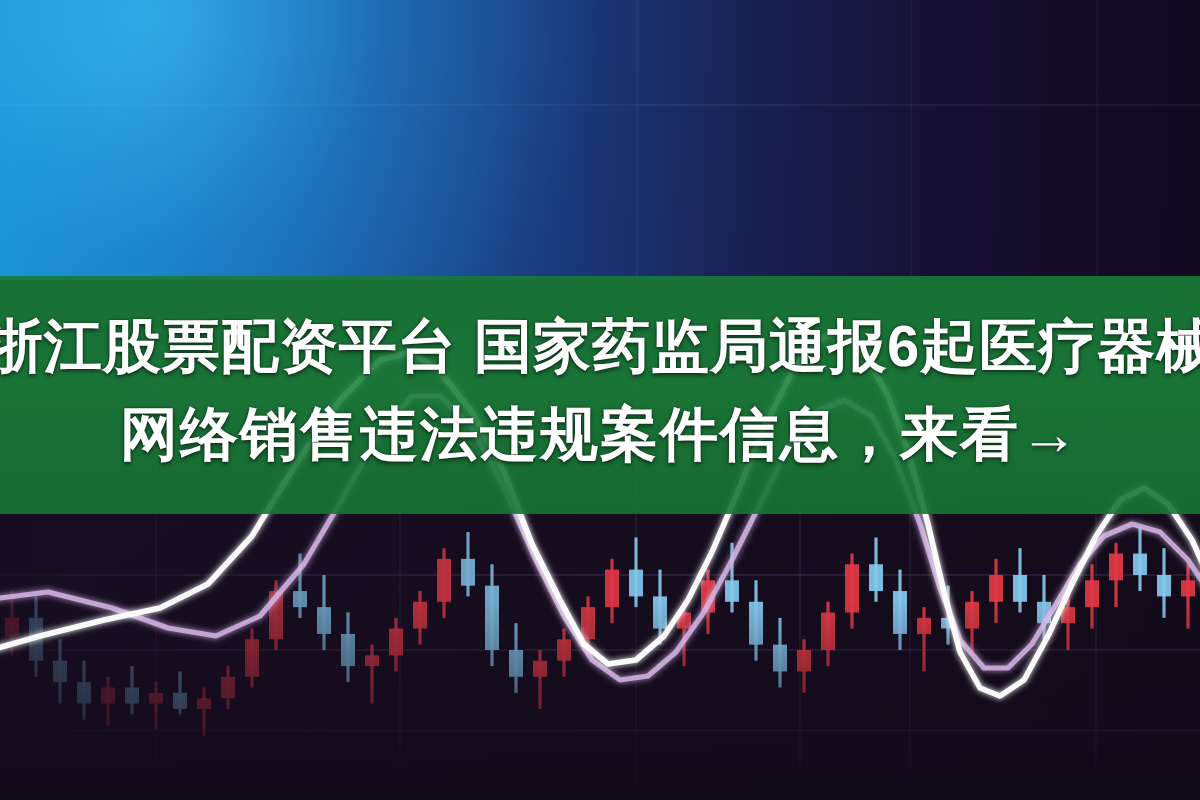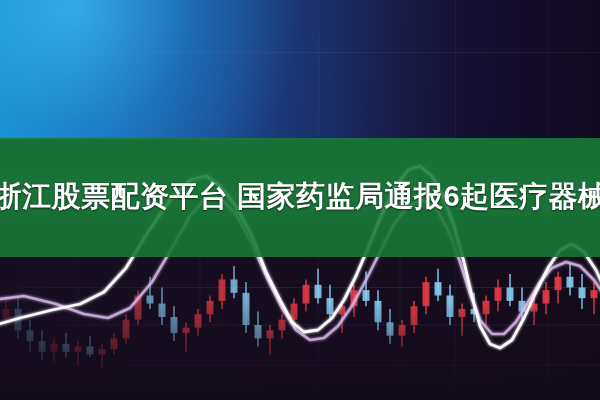--- a/index.html
+++ b/index.html
@@ -215,15 +215,16 @@
       <path id="ma-white" fill="none" stroke="#ffffff" stroke-opacity="0.95" stroke-width="2.8" stroke-linecap="round" stroke-linejoin="round" filter="url(#softGlow)" d="M -8 326 L 20 318 L 52 310 L 80 304 L 104 292 L 126 268 L 148 232 L 170 200 L 190 180 L 206 176 L 220 186 L 236 206 L 252 236 L 266 272 L 280 300 L 292 322 L 304 332 L 318 330 L 332 318 L 344 300 L 356 276 L 368 248 L 382 214 L 396 186 L 408 170 L 420 166 L 432 176 L 444 198 L 454 226 L 464 262 L 472 296 L 480 326 L 490 344 L 500 348 L 512 340 L 524 318 L 536 292 L 548 268 L 560 250 L 572 244 L 584 252 L 596 270 L 606 292"></path>
     </svg>
   </div>
 
   <div id="header-glow">
     <div id="header-scan"></div>
   </div>
 
   <div id="caption-band">
     <div class="caption-line" id="caption-line-1">浙江股票配资平台 国家药监局通报6起医疗器械</div>
+    <div class="caption-line" id="caption-line-2">网络销售违法违规案件信息，来看→</div>
   </div>
 
 </div>
 
 </body></html>

